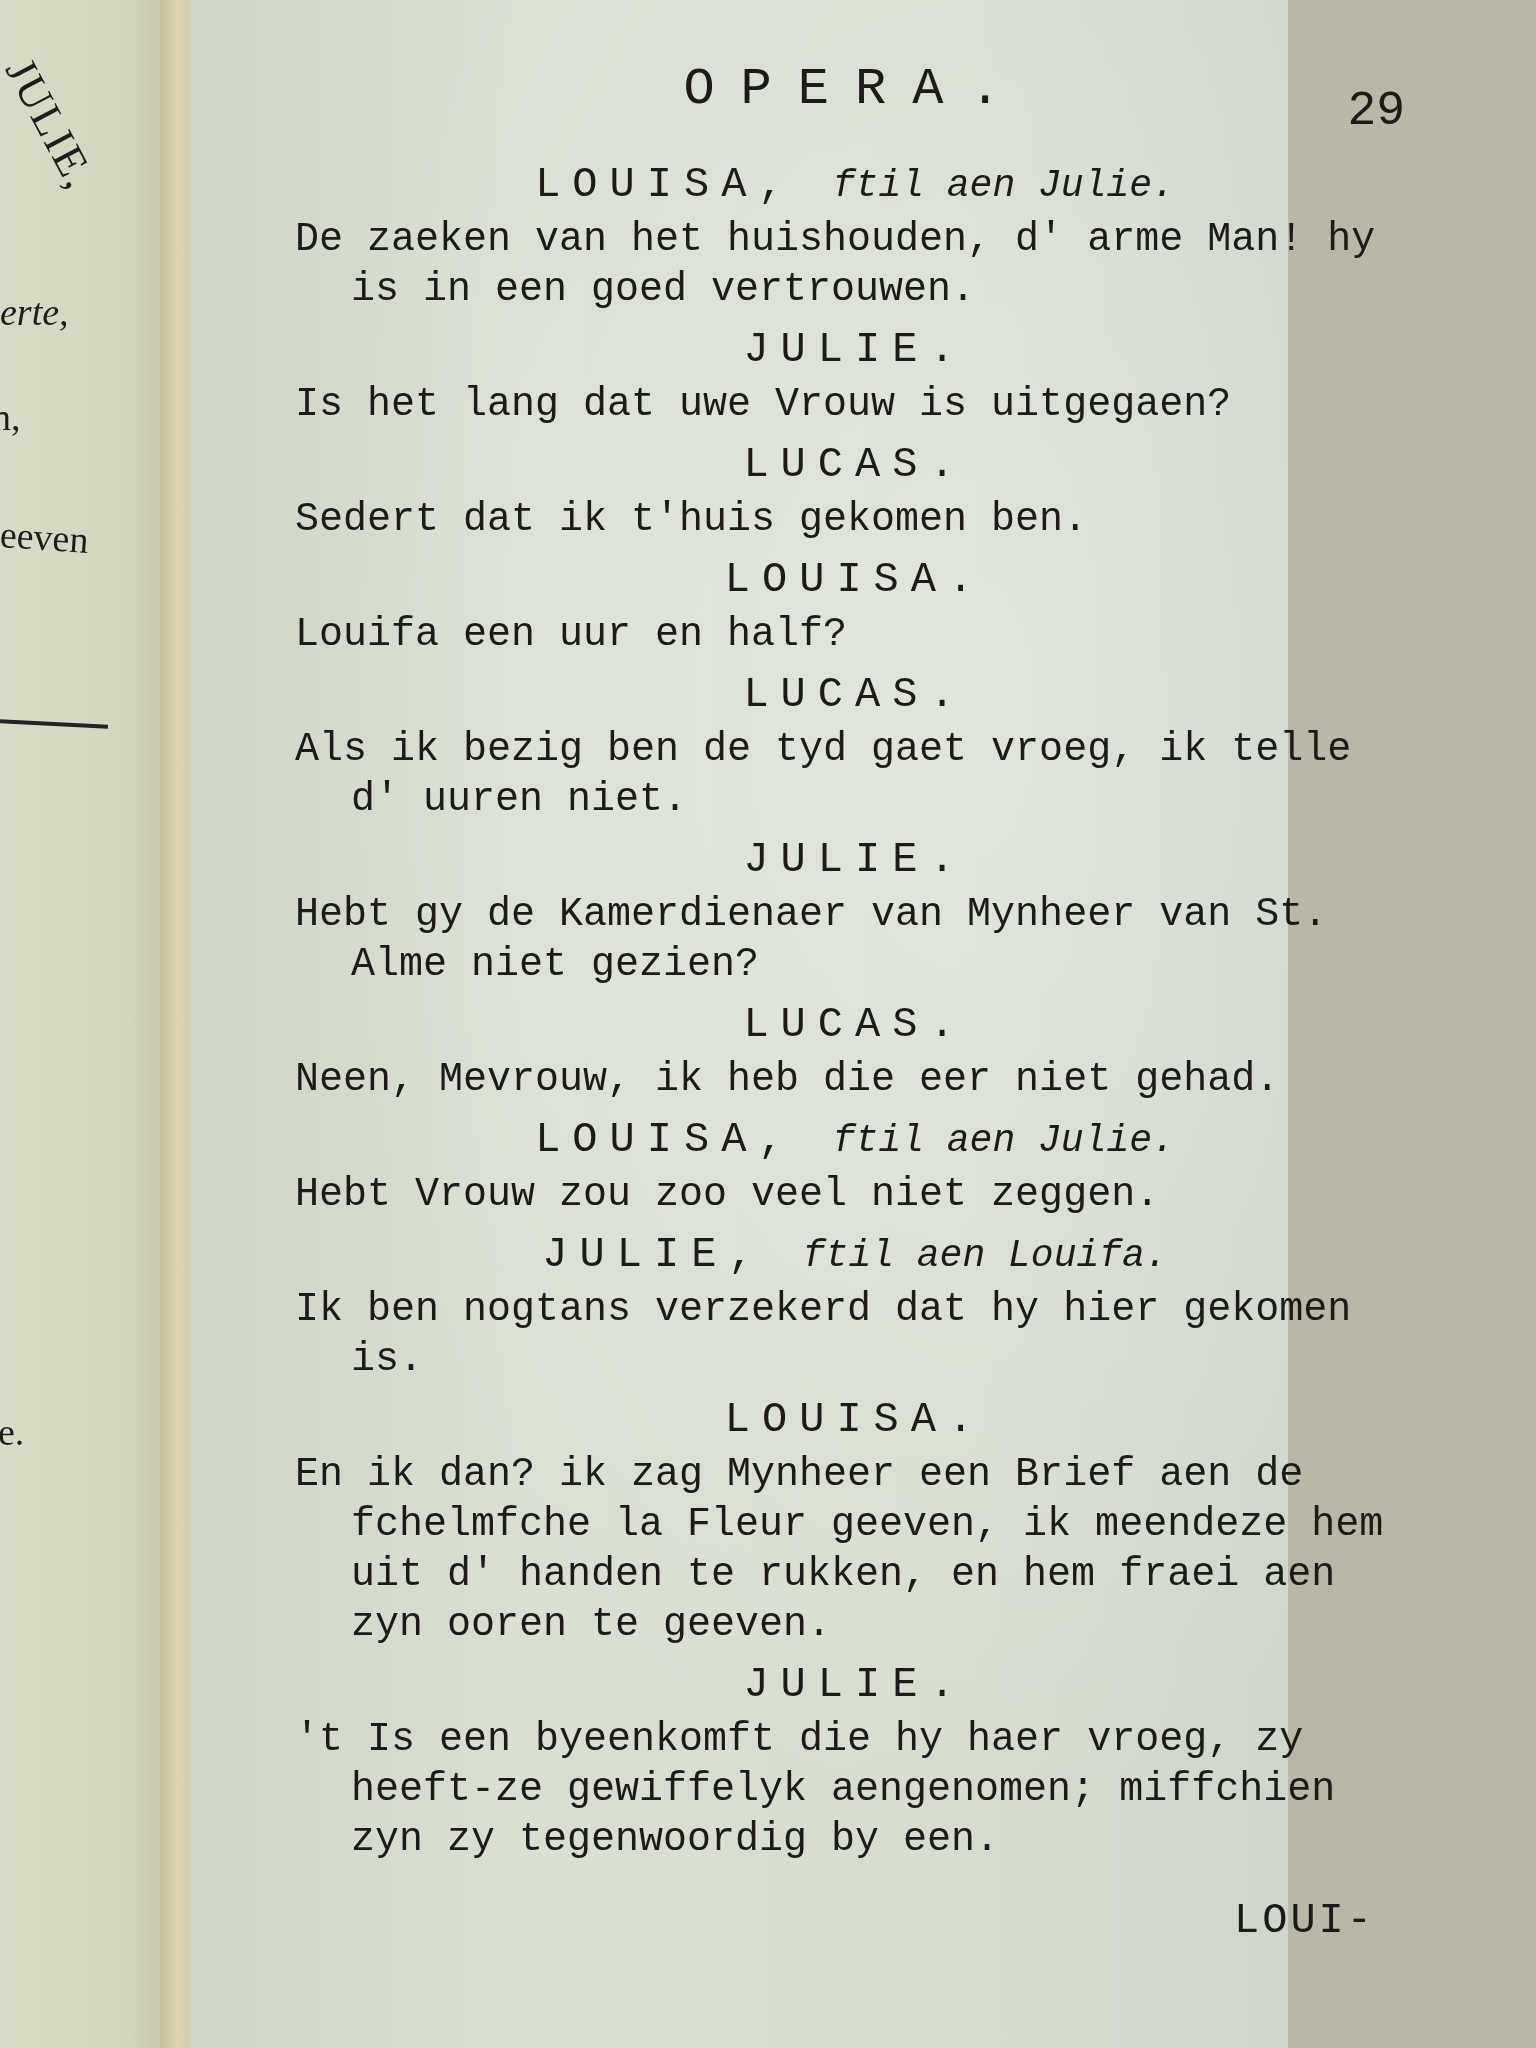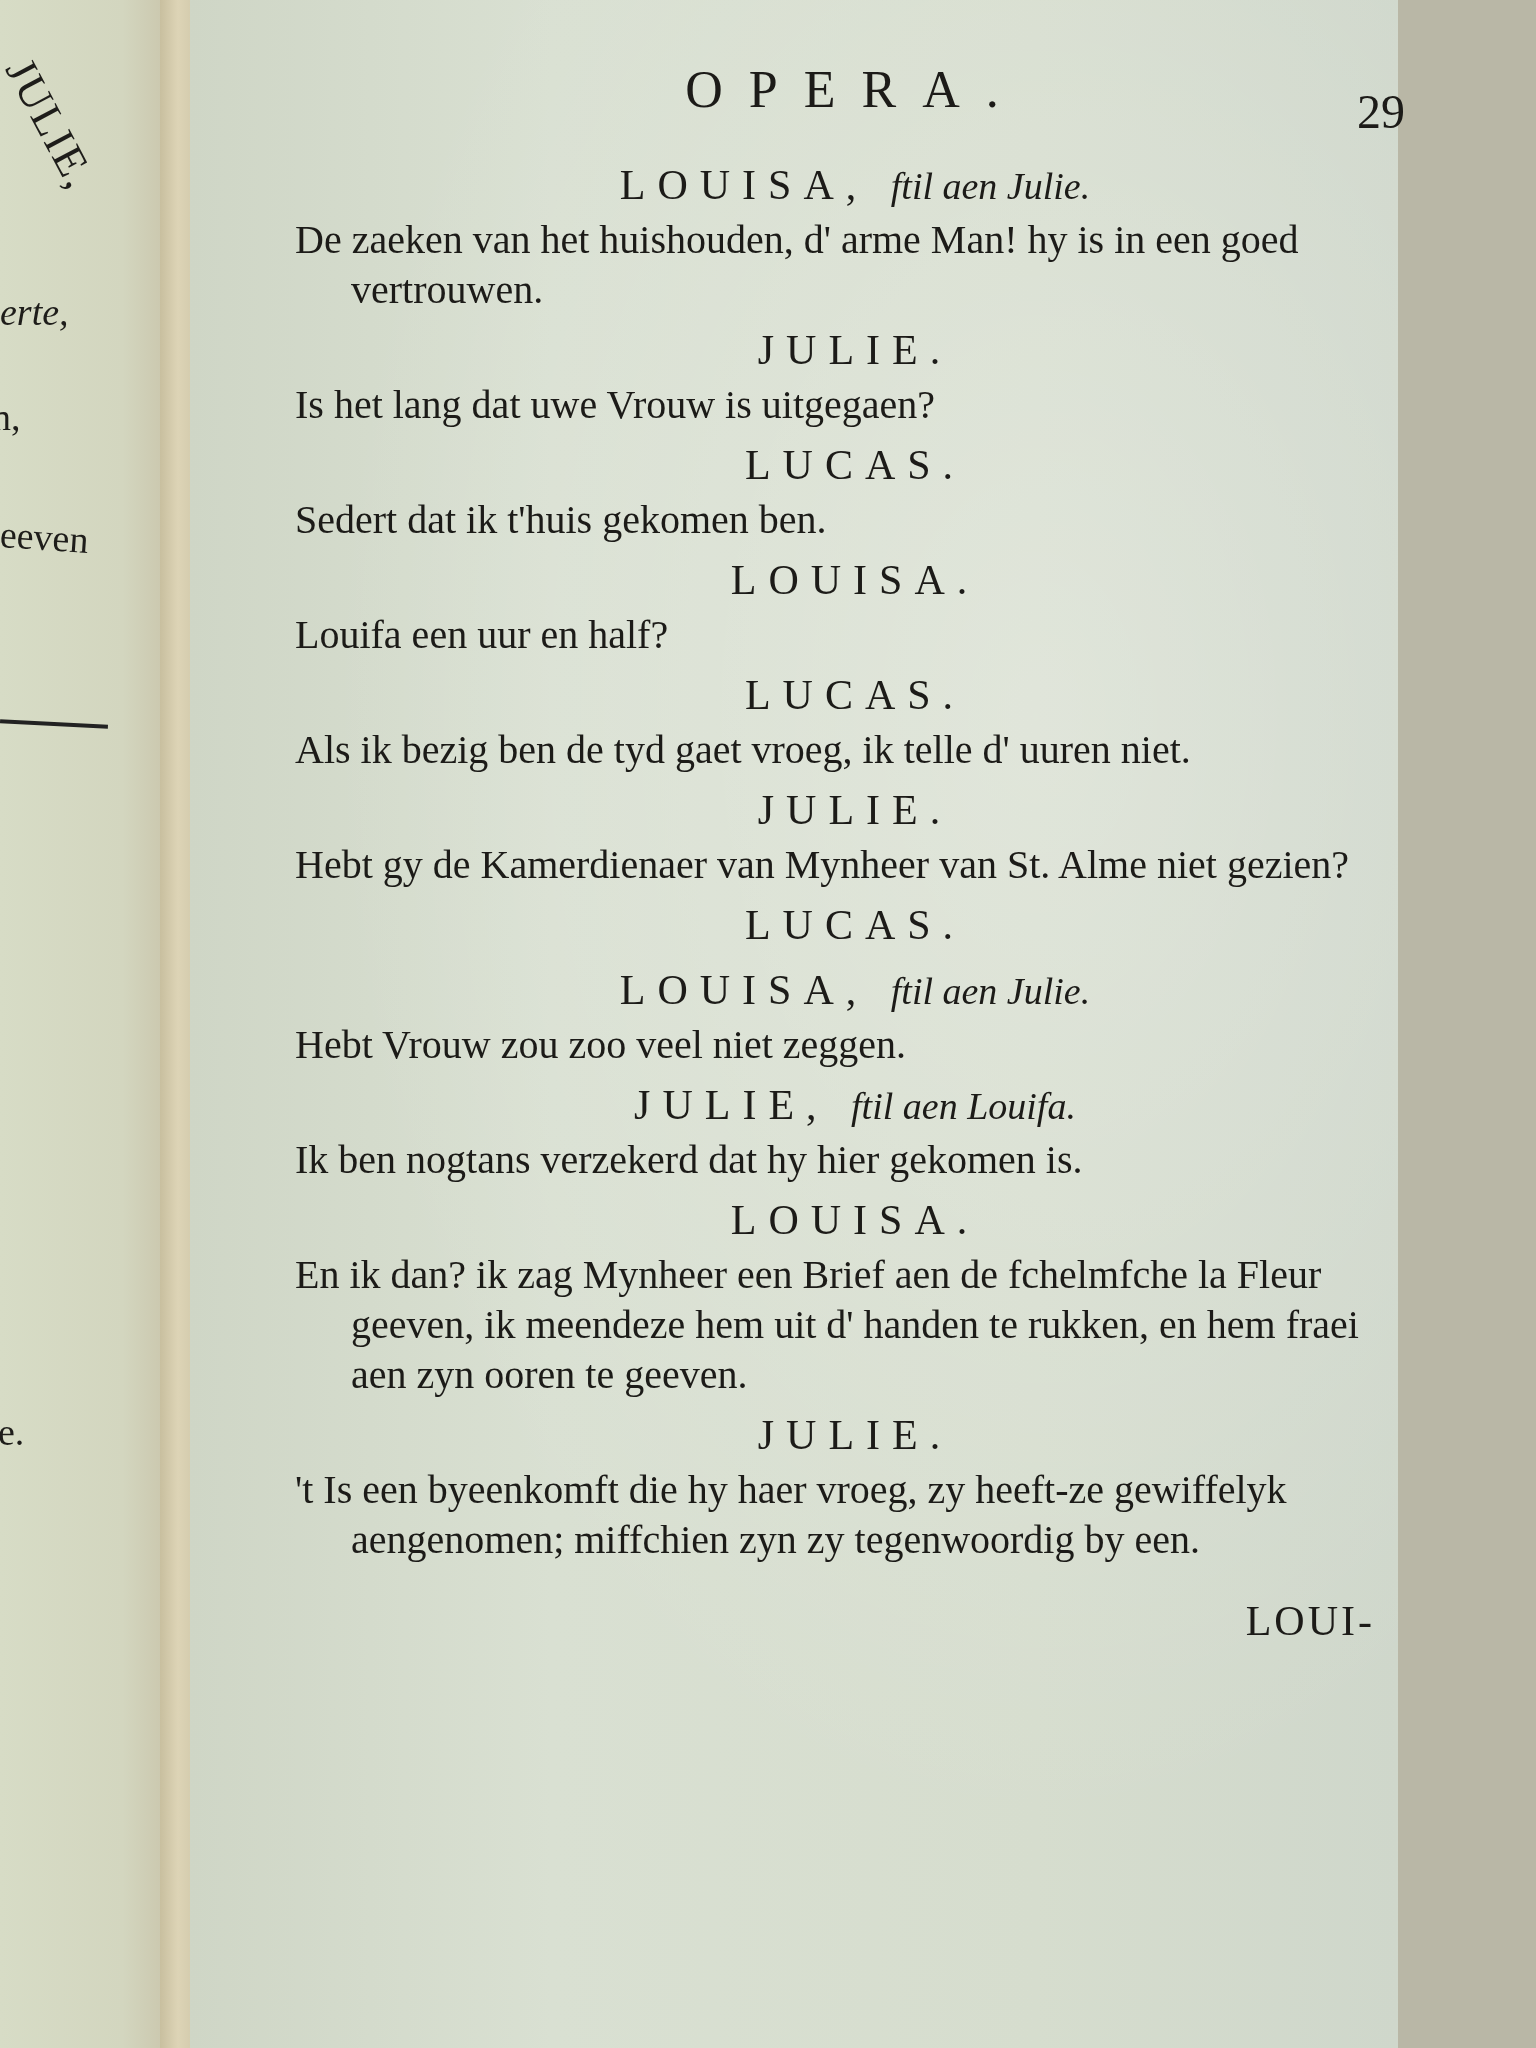--- a/index.html
+++ b/index.html
@@ -25,24 +25,25 @@
     .left-page .rule {
       position: absolute; left: 0; top: 722px; width: 108px; height: 4px;
       background: #222; transform: rotate(3deg);
     }
     .gutter {
       position: absolute; left: 160px; top: 0; width: 40px; height: 2048px;
       background: linear-gradient(90deg, #c8bf9f 0%, #ddd4b6 45%, #cfc7a9 100%);
     }
     
     .page {
-      position: absolute; left: 190px; top: 0; width: 1208px; height: 2048px;
+      position: absolute; left: 190px; top: 0; width: 1098px; height: 2048px;
       background:
         radial-gradient(ellipse at 70% 35%, rgba(255,255,255,0.25), rgba(255,255,255,0) 60%),
         linear-gradient(90deg, #cfd6c6 0%, #d9e0d2 30%, #d6ddce 70%, #cfd7cb 100%);
+      font-family: Liberation Mono, monospace;
     }
     .content {
       position: absolute; left: 105px; top: 60px; width: 1120px;
       color: #1c1b18;
     }
     .header {
       position: relative; height: 90px;
     }
     .header .title {
       position: absolute; left: 0; right: 0; text-align: center;
@@ -100,20 +101,21 @@
       <div class="speaker"><span>LOUISA.</span> <span class="dir"></span></div>
       <div class="speech">Louifa een uur en half?</div>
 
       <div class="speaker"><span>LUCAS.</span> <span class="dir"></span></div>
       <div class="speech">Als ik bezig ben de tyd gaet vroeg, ik telle d' uuren niet.</div>
 
       <div class="speaker"><span>JULIE.</span> <span class="dir"></span></div>
       <div class="speech">Hebt gy de Kamerdienaer van Mynheer van St. Alme niet gezien?</div>
 
       <div class="speaker"><span>LUCAS.</span> <span class="dir"></span></div>
+      <div class="speech">Neen, Mevrouw, ik heb die eer niet gehad.</div>
 
       <div class="speaker"><span>LOUISA,</span> <span class="dir">ftil aen Julie.</span></div>
       <div class="speech">Hebt Vrouw zou zoo veel niet zeggen.</div>
 
       <div class="speaker"><span>JULIE,</span> <span class="dir">ftil aen Louifa.</span></div>
       <div class="speech">Ik ben nogtans verzekerd dat hy hier gekomen is.</div>
 
       <div class="speaker"><span>LOUISA.</span> <span class="dir"></span></div>
       <div class="speech">En ik dan? ik zag Mynheer een Brief aen de fchelmfche la Fleur geeven, ik meendeze hem uit d' handen te rukken, en hem fraei aen zyn ooren te geeven.</div>
 

